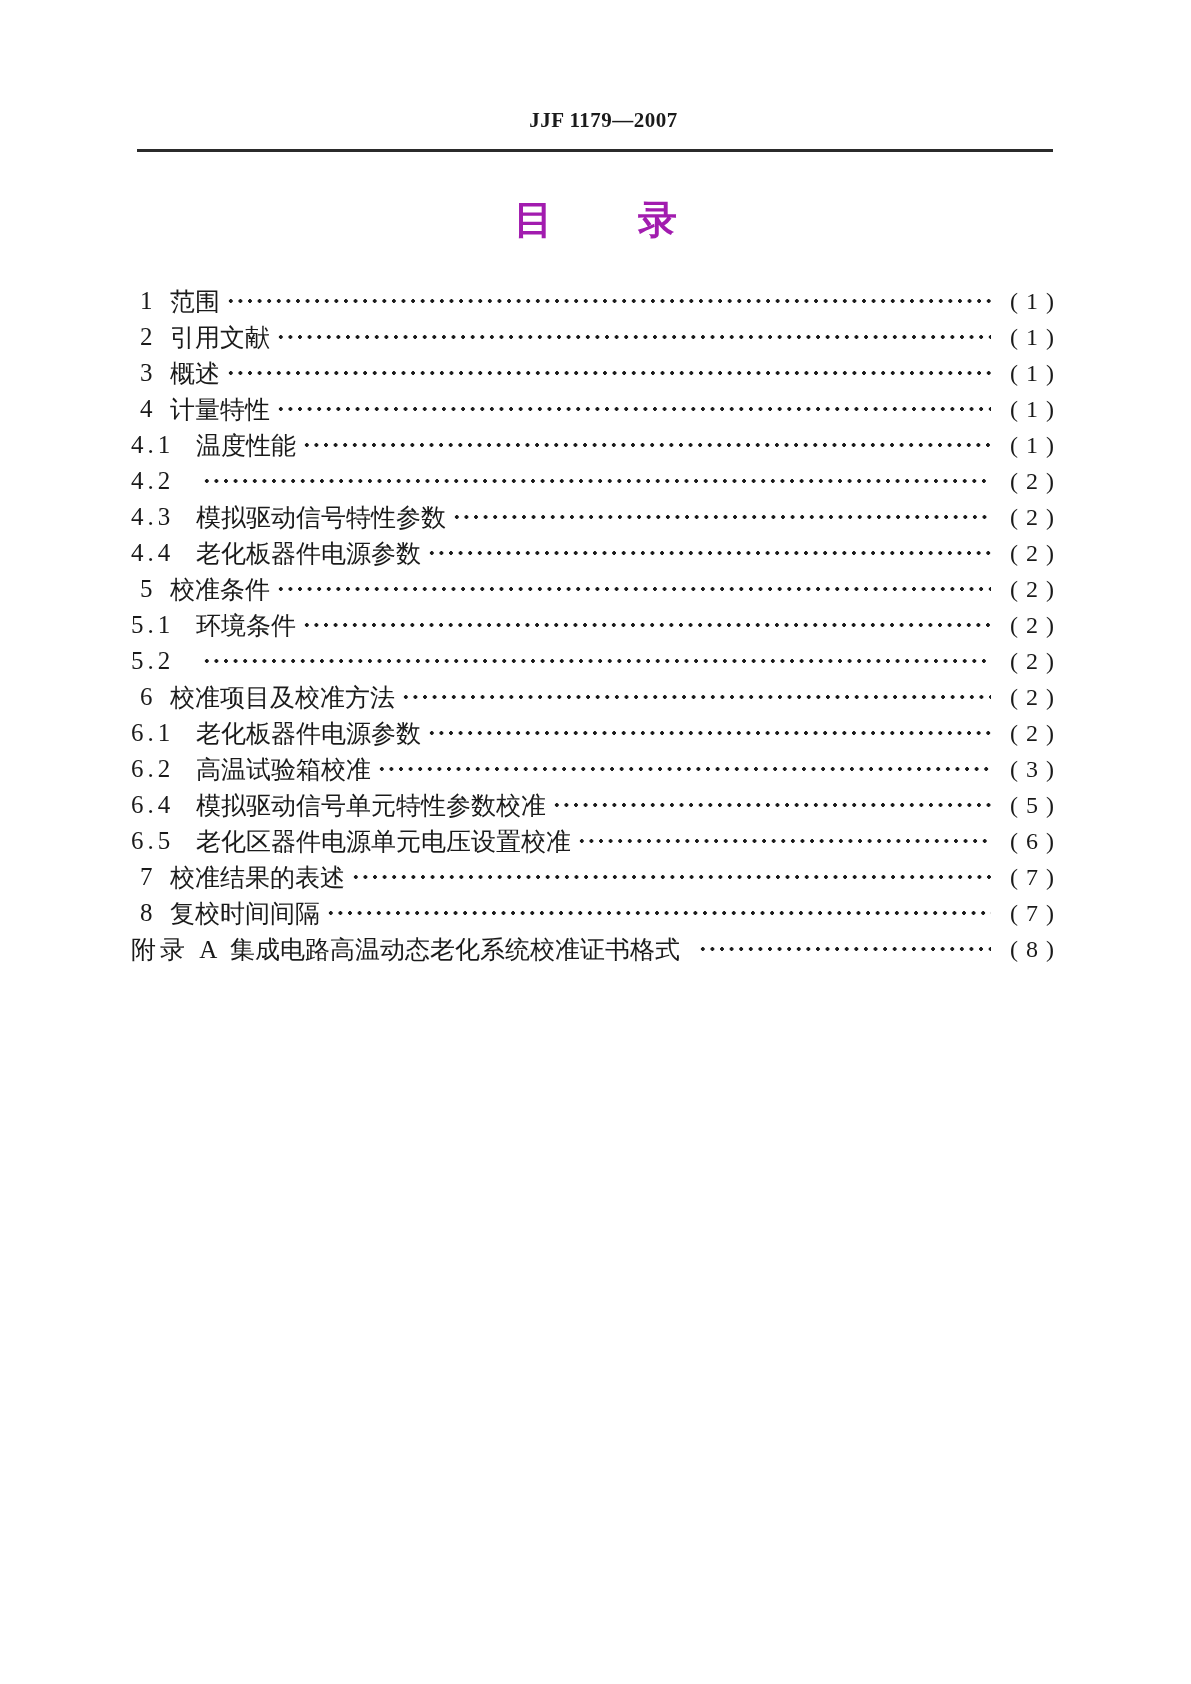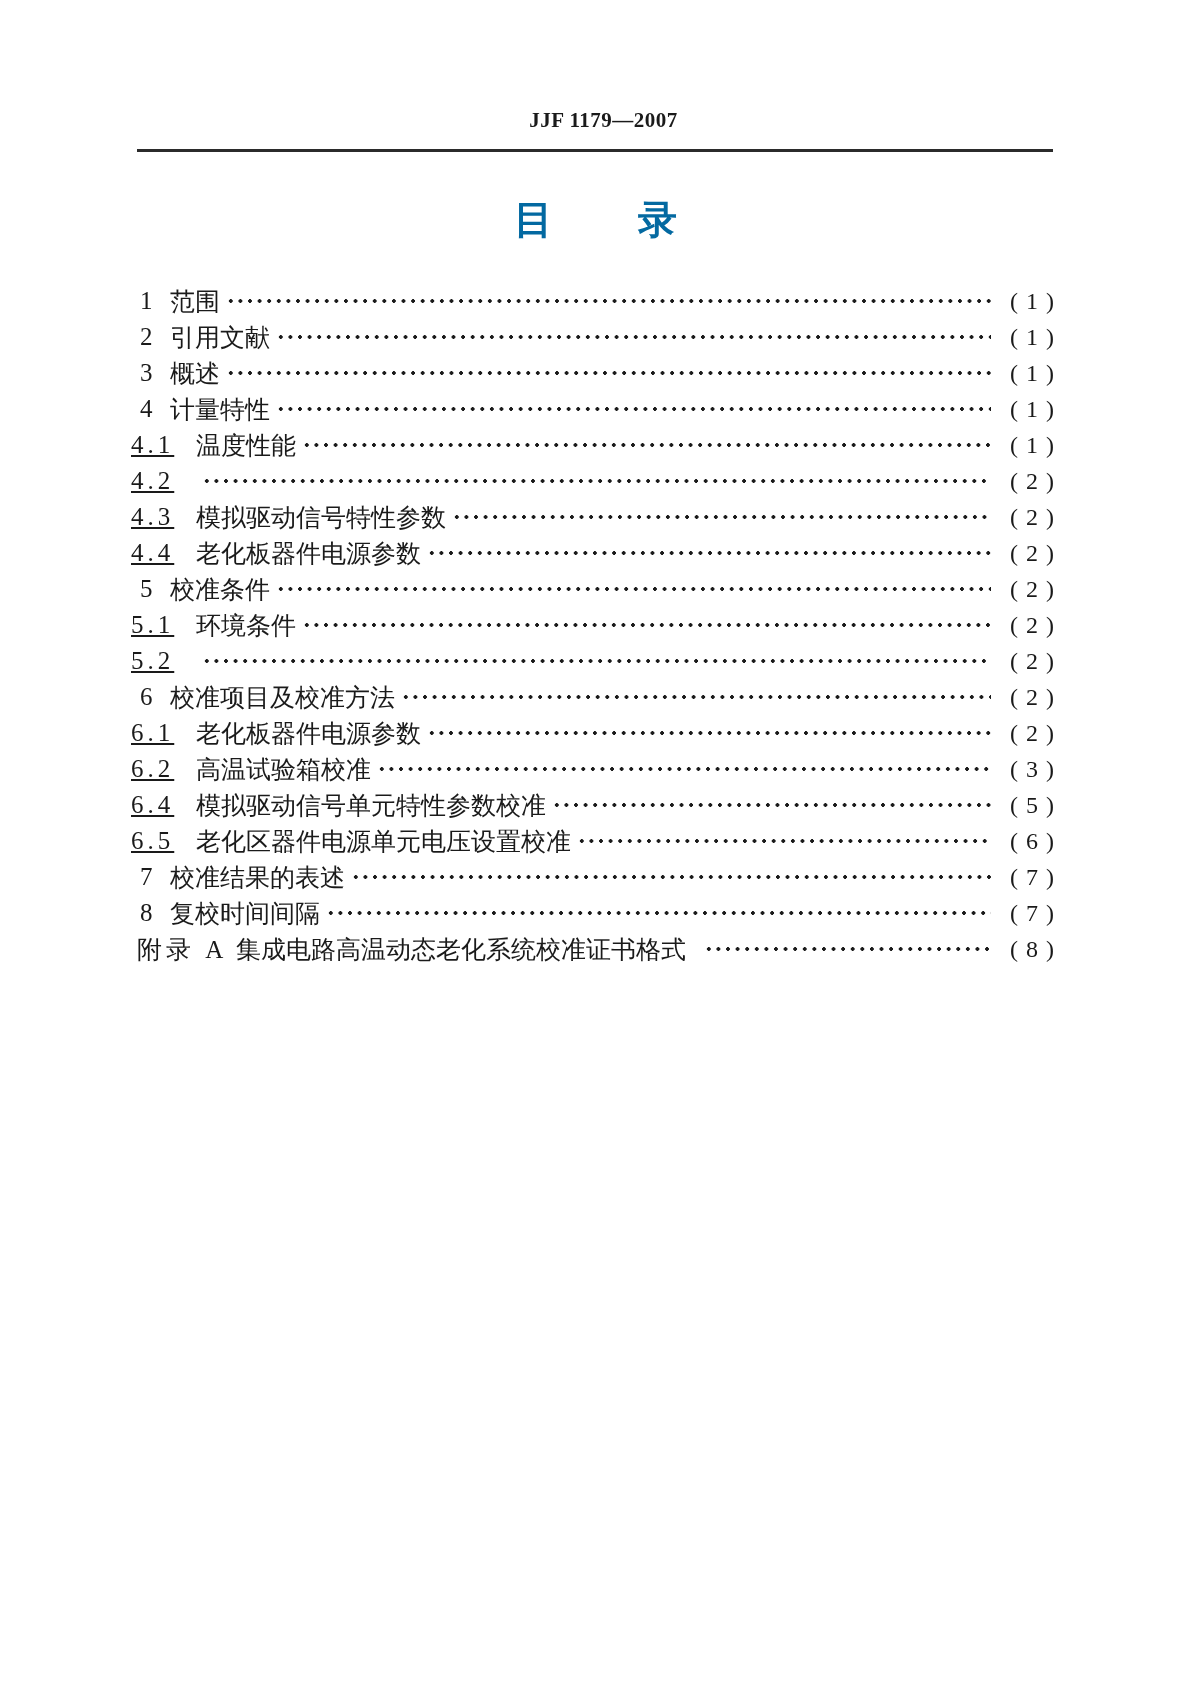--- a/index.html
+++ b/index.html
@@ -28,42 +28,42 @@
   .toc-title {
     position: absolute;
     top: 197px; left: 0; width: 100%;
     margin: 0;
     text-align: center;
     font-family: "Liberation Sans", sans-serif;
     font-size: 39px;
     line-height: 46px;
     font-weight: bold;
     word-spacing: 74px;
-    color: #0369a1;
+    color: #a21caf;
   }
   .toc {
     position: absolute;
     top: 283px; left: 131px;
     width: 924px;
   }
   .row {
     display: flex;
     align-items: center;
     height: 36px;
     font-size: 25px;
     white-space: nowrap;
   }
   .num {
     letter-spacing: 4px;
     white-space: nowrap;
     flex: 0 0 auto;
   }
   .lvl1 .num { margin-left: 9px; width: 30px; }
-  .lvl2 .num { width: 65px; text-decoration: underline; }
-  .lvl3 .num { margin-left: 6px; width: 99px; }
+  .lvl2 .num { width: 65px; }
+  .lvl3 .num { margin-left: 0; width: 99px; }
   .label { flex: 0 0 auto; text-align: right; }
   .dots {
     flex: 1 1 auto;
     height: 36px;
     margin: 0 18px 0 6px;
     background-image: radial-gradient(circle, #1a1a1a 1.7px, transparent 2.1px);
     background-size: 9.6px 36px;
     background-position: 0 52%;
     background-repeat: repeat-x;
   }

